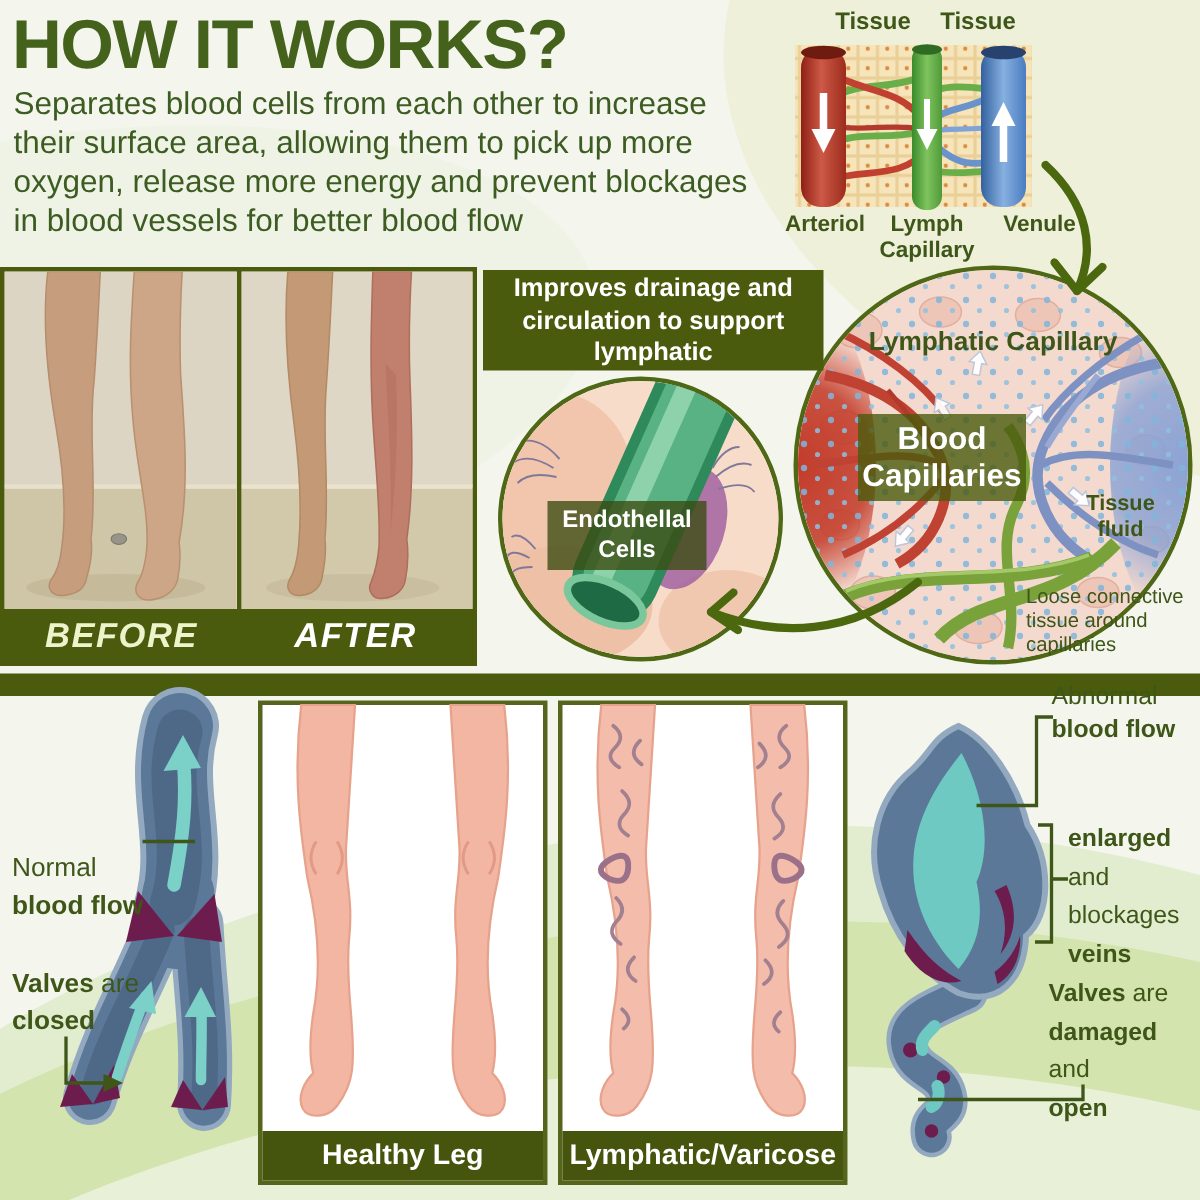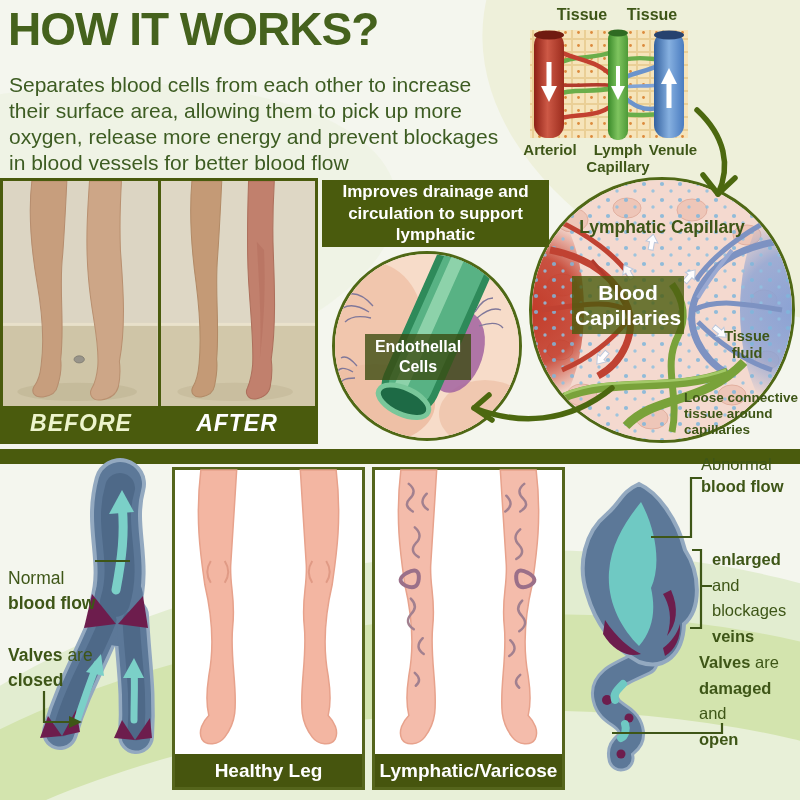--- a/index.html
+++ b/index.html
@@ -5,21 +5,21 @@
   html,body{margin:0;padding:0;background:#e9eede;}
   #stage{position:relative;width:800px;height:800px;overflow:hidden;
     background:#f4f6ee;font-family:"Liberation Sans",sans-serif;}
   .abs{position:absolute;}
   
   #bg{position:absolute;inset:0;overflow:hidden;z-index:0;}
   .band{position:absolute;border-radius:50%;}
   
   .title{left:8px;top:2px;font-size:46px;font-weight:bold;letter-spacing:-1px;
     color:var(--heading,#45621d);z-index:20;}
-  .desc{left:9px;top:72px;width:505px;font-size:21px;line-height:1.24;
+  .desc{left:9px;top:57px;width:505px;font-size:21px;line-height:1.24;
     color:var(--body-text,#3d5c22);z-index:20;}
   
   .tissue-lbl{top:6px;width:72px;text-align:center;font-size:16px;font-weight:bold;
     color:var(--label,#3e5617);z-index:20;}
   .vessel-lbl{top:142px;text-align:center;font-size:15px;font-weight:600;line-height:1.1;
     color:var(--label,#3e5617);z-index:20;}
   
   .note-box{left:322px;top:180px;width:227px;height:67px;background:var(--accent,#4a5b0d);
     color:#fff;font-size:17px;font-weight:bold;line-height:1.27;text-align:center;
     display:flex;align-items:center;justify-content:center;padding:17px 6px;box-sizing:border-box;z-index:25;}
@@ -40,21 +40,21 @@
   #endo-circle{left:332px;top:251px;width:184px;height:184px;}
   #big-circle{left:529px;top:177px;width:260px;height:260px;}
   .endo-lbl{left:365px;top:334px;width:106px;background:rgba(58,74,16,.78);color:#fff;
     font-size:16px;font-weight:600;text-align:center;line-height:1.25;padding:3px 0;z-index:22;}
   .cap-title{left:576px;top:217px;width:172px;text-align:center;font-size:17.5px;
     font-weight:bold;color:var(--label,#3e5617);z-index:22;}
   .cap-center{left:572px;top:276px;width:112px;background:rgba(74,91,13,.8);color:#fff;
     font-size:21px;font-weight:600;text-align:center;line-height:1.2;padding:4px 0;z-index:22;}
   .cap-fluid{left:714px;top:328px;width:66px;text-align:center;font-size:14.5px;
     font-weight:bold;color:var(--label,#3e5617);line-height:1.2;z-index:22;}
-  .cap-loose{left:684px;top:390px;width:116px;font-size:13.5px;font-weight:bold;
+  .cap-loose{left:684px;top:390px;width:116px;font-size:13.5px;font-weight:normal;
     color:var(--label,#3e5617);line-height:1.2;z-index:22;}
   
   .divider{left:0;top:449px;width:800px;height:15px;background:var(--accent,#4a5b0d);z-index:6;}
   
   .panel{top:467px;width:193px;height:323px;background:#fff;border:3px solid #55651c;
     box-sizing:border-box;z-index:10;}
   .panel svg{display:block;width:100%;height:calc(100% - 33px);}
   .panel-bar{position:absolute;left:0;right:0;bottom:0;height:33px;background:var(--accent-dark,#46550e);
     color:#fff;display:flex;align-items:center;justify-content:center;font-size:19px;font-weight:bold;}
   #healthy-panel{left:172px;}
@@ -146,21 +146,21 @@
     <g>
       <rect x="134" y="6" width="30" height="106" rx="13" fill="url(#gb)"></rect>
       <ellipse cx="149" cy="9" rx="15" ry="4.5" fill="#27426e"></ellipse>
       <path d="M149,82 V54" stroke="#fff" stroke-width="5"></path>
       <path d="M149,42 L141,58 L157,58 Z" fill="#fff"></path>
     </g>
   </svg>
 
   <div class="abs vessel-lbl" style="left:511px;width:78px;">Arteriol</div>
   <div class="abs vessel-lbl" style="left:585px;width:66px;">Lymph Capillary</div>
-  <div class="abs vessel-lbl" style="left:636px;width:74px;">Venule</div>
+  <div class="abs vessel-lbl" style="left:636px;width:74px;padding-left:20px;">Venule</div>
 
   <div class="abs note-box">Improves drainage and circulation to support lymphatic</div>
 
   <div class="abs photos">
     <div class="photos-inner">
       <div class="photo">
         <svg viewBox="0 0 150 222" preserveAspectRatio="none">
           <rect width="150" height="142" fill="#dcd5c3"></rect>
           <rect y="140" width="150" height="3" fill="#e8e0ca"></rect>
           <rect y="143" width="150" height="79" fill="#cfc5a7"></rect>

